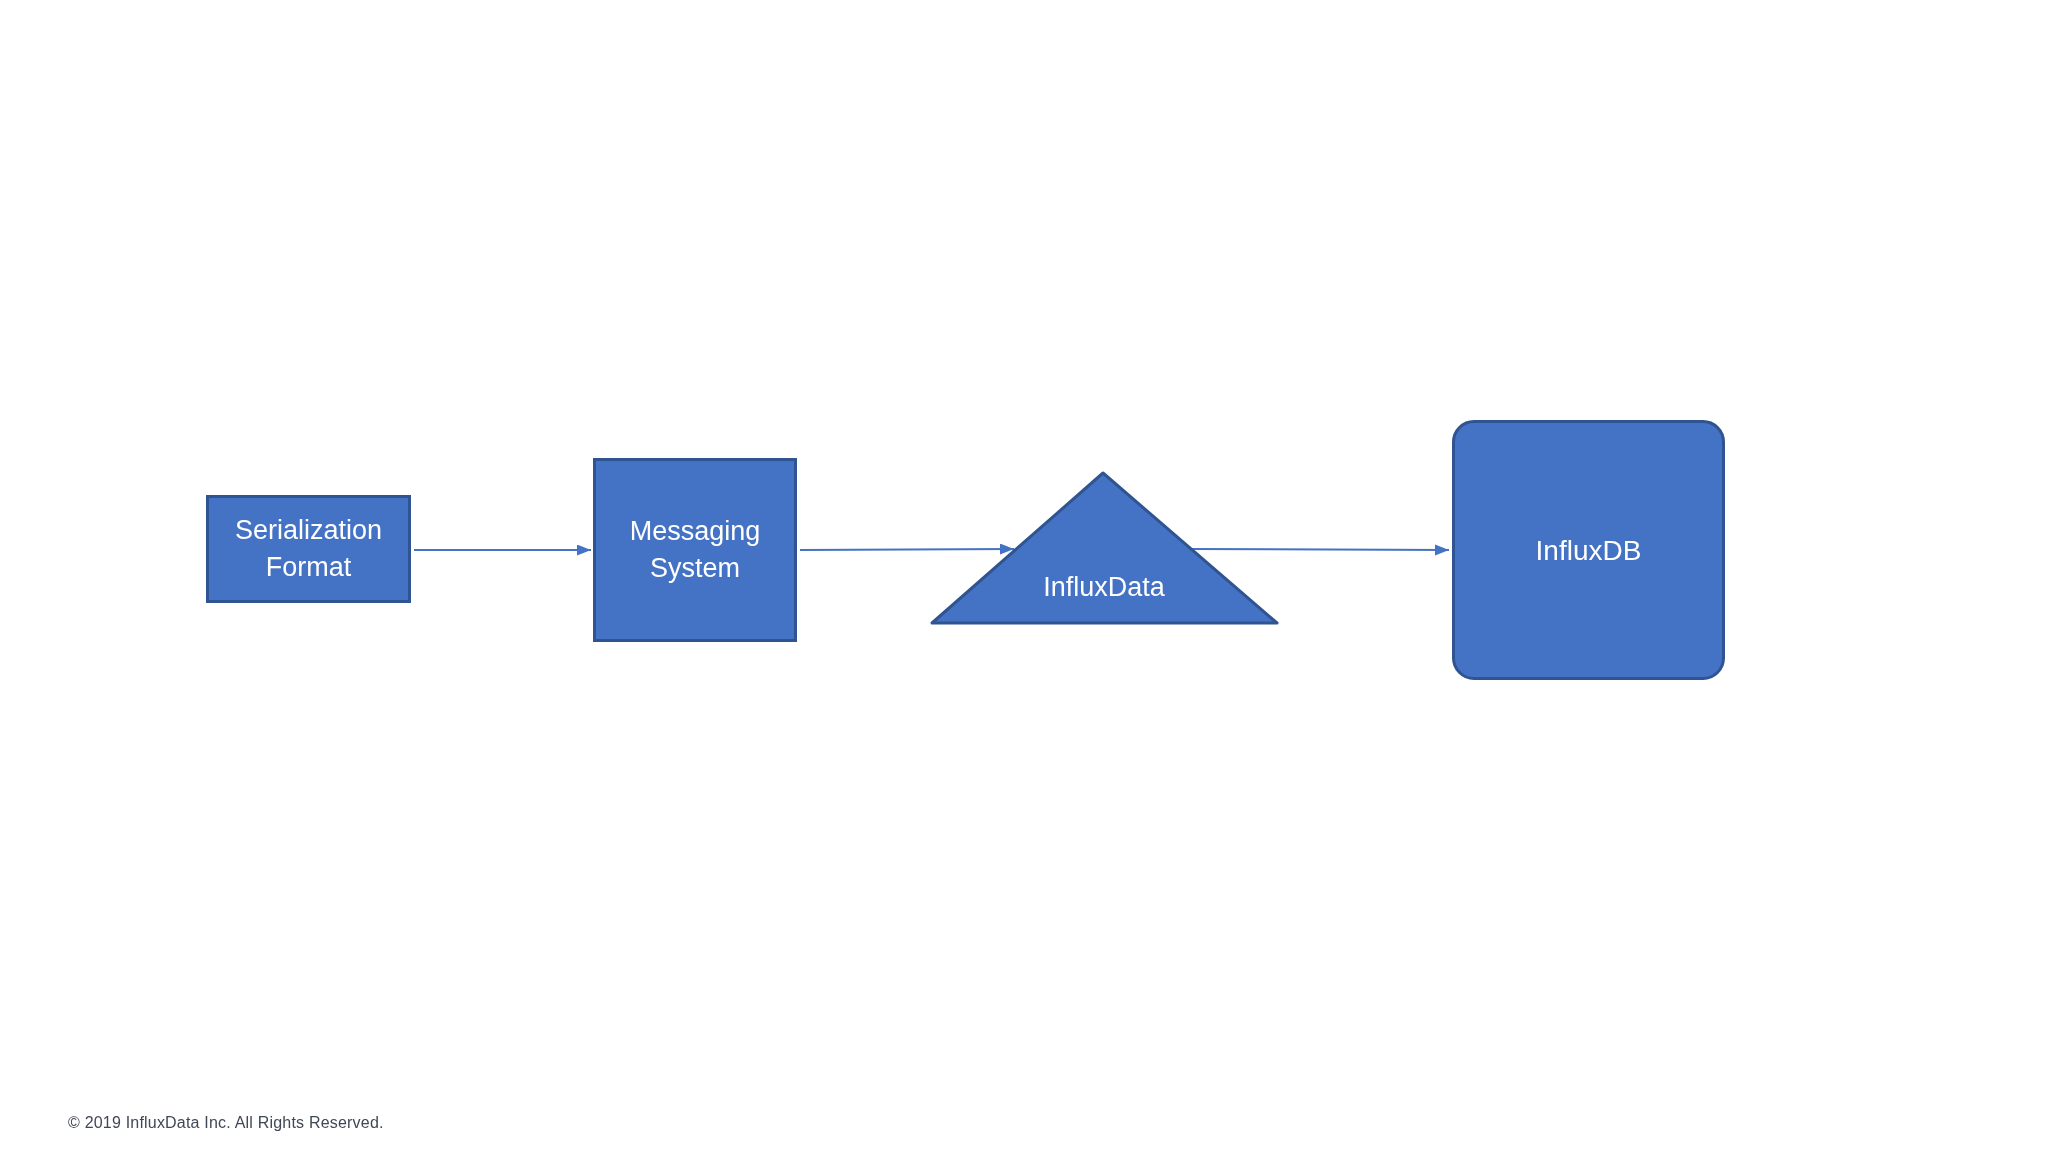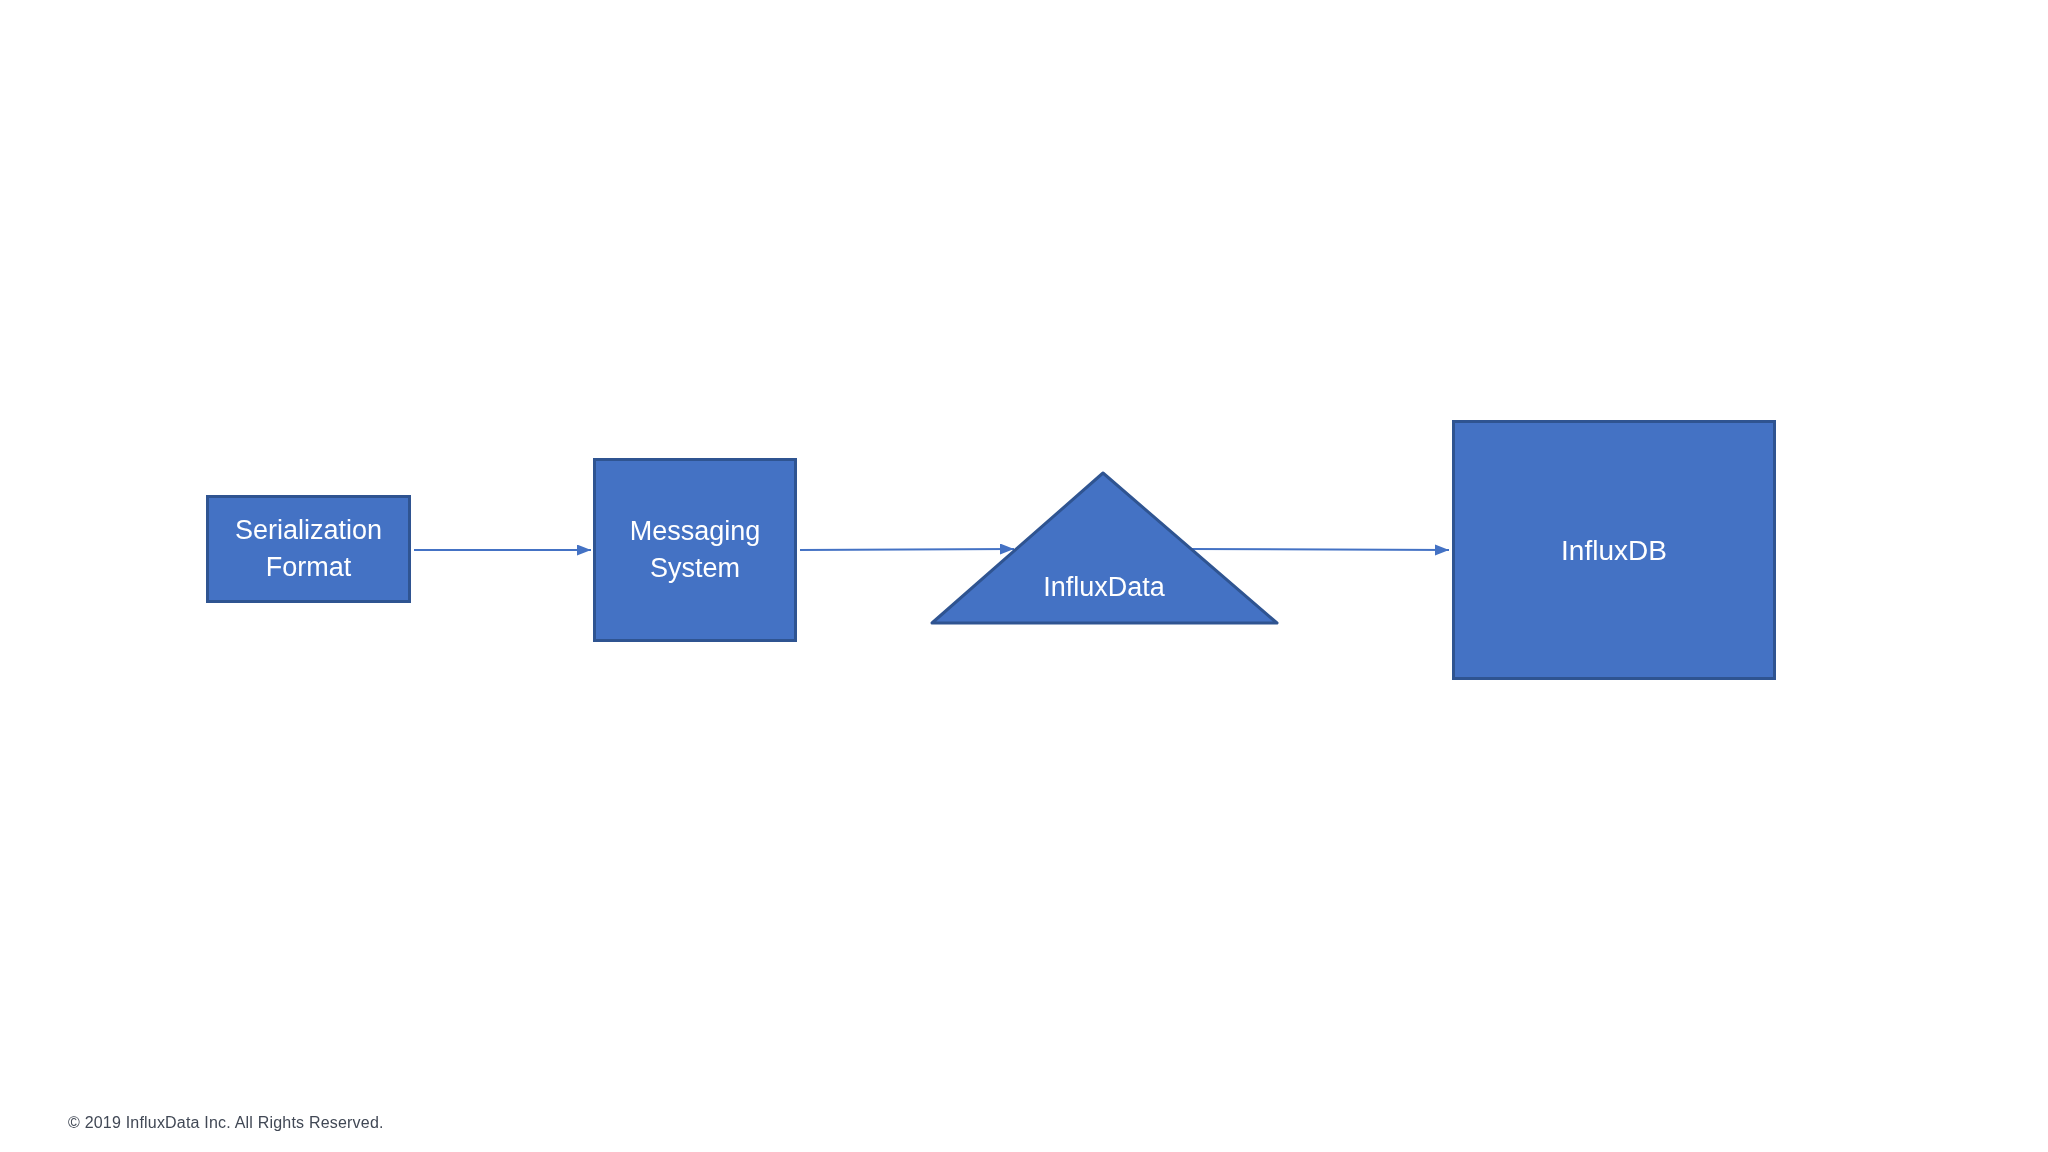--- a/index.html
+++ b/index.html
@@ -37,21 +37,21 @@
     color: var(--node-text);
     display: flex;
     align-items: center;
     justify-content: center;
     text-align: center;
     font-size: 27px;
     line-height: 37px;
   }
   .node-serialization { left: 206px; top: 495px; width: 205px; height: 108px; }
   .node-messaging     { left: 593px; top: 458px; width: 204px; height: 184px; }
-  .node-influxdb      { left: 1452px; top: 420px; width: 324px; height: 260px; font-size: 28px; }
+  .node-influxdb      { left: 1452px; top: 420px; width: 273px; height: 260px; font-size: 28px; border-radius: 22px; }
   .triangle-svg {
     position: absolute;
     left: 920px; top: 463px;
     width: 370px; height: 170px;
   }
   .triangle-svg polygon {
     fill: var(--fill);
     stroke: var(--border);
     stroke-width: 3;
     stroke-linejoin: round;

